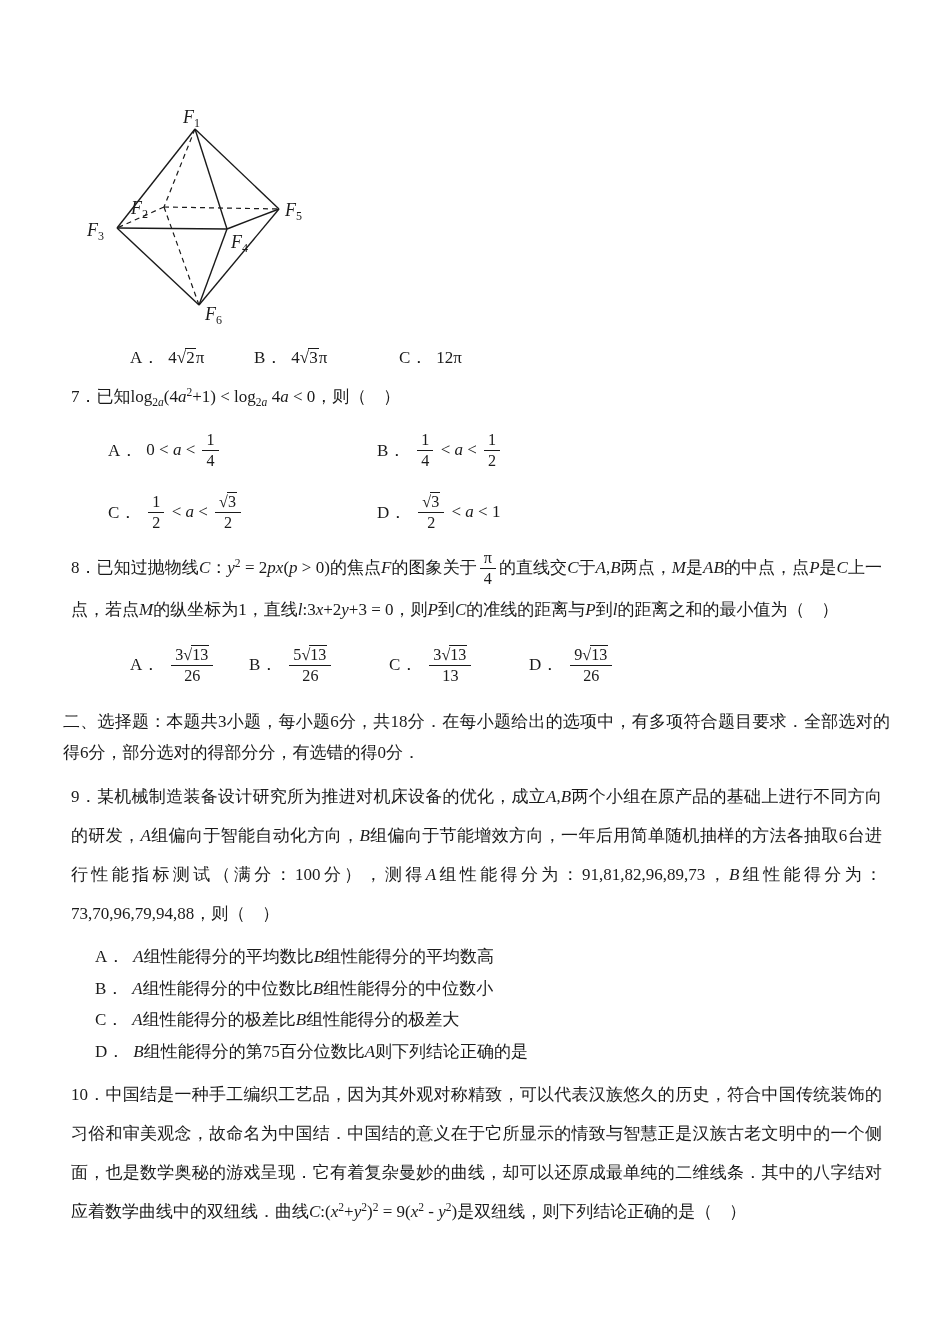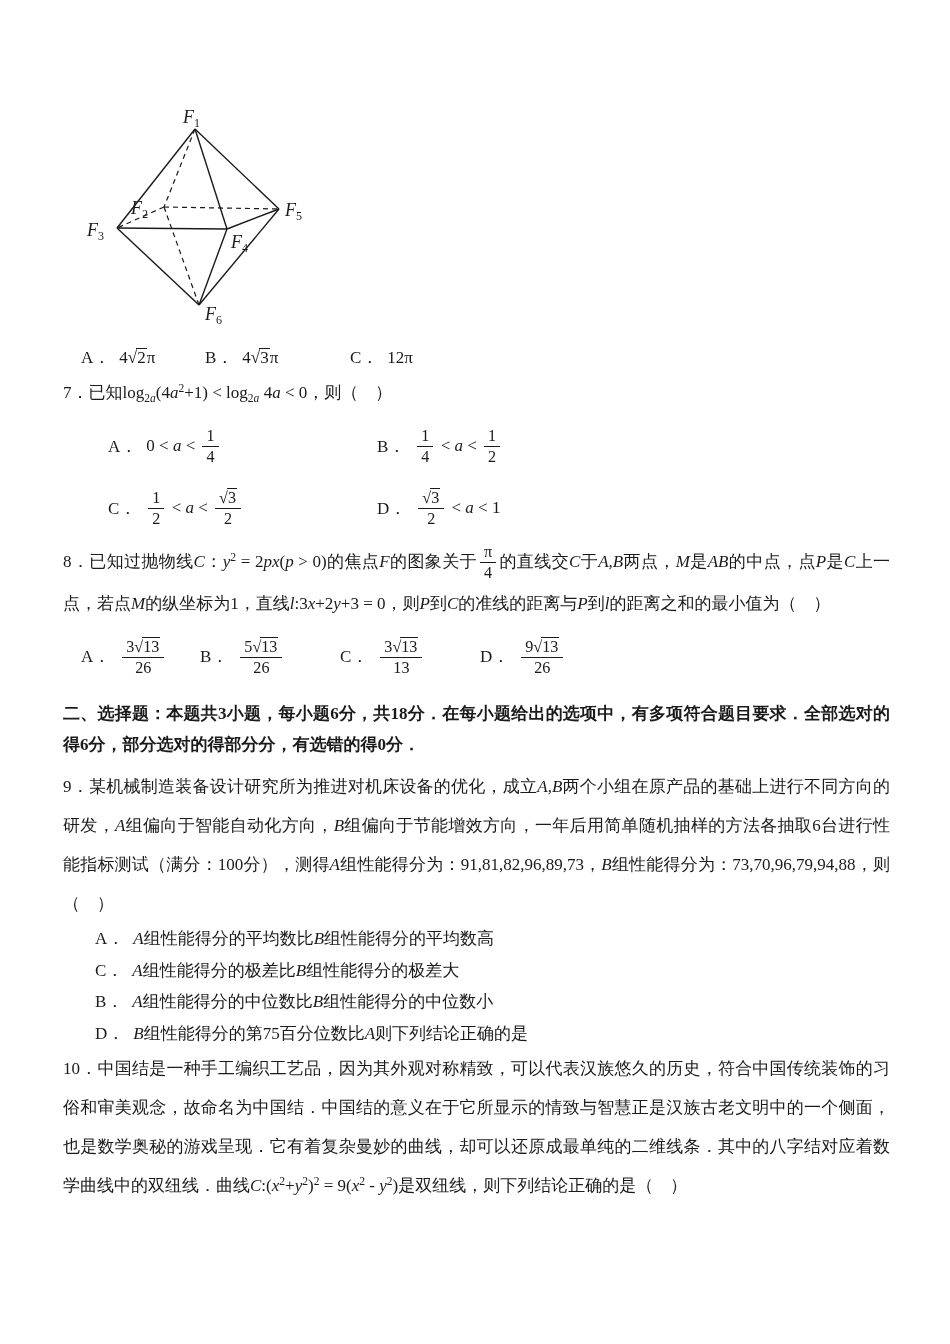--- a/index.html
+++ b/index.html
@@ -8,26 +8,26 @@
     font-family:"Liberation Serif","DejaVu Serif",serif;font-size:17px;
   }
   .page{padding:0 60px 0 63px;}
   
   .figure-wrap{margin:104px 0 0 22px;width:240px;height:232px;}
   .figure-wrap svg{width:240px;height:232px;display:block;}
   .fig-edge{stroke:#1a1a1a;stroke-width:1.4;fill:none;}
   .fig-edge.dashed{stroke-dasharray:5 4;stroke-width:1.2;}
   .vlabel{font-family:"Liberation Serif",serif;font-size:18px;fill:#1a1a1a;}
   
-  .stem{margin:0;text-align:justify;line-height:2.3;}
+  .stem{margin:8px;text-align:justify;line-height:2.3;}
   .stem.tight{line-height:2.1;}
   .stem.q8{line-height:2.5;}
-  .section-heading{margin:14px 0 6px 0;font-weight:bold;line-height:1.85;text-align:justify;}
+  .section-heading{margin:14px 0 6px 0;font-weight:normal;line-height:1.85;text-align:justify;}
   
-  .opt-row{margin-left:18px;display:grid;align-items:center;}
+  .opt-row{margin-left:67px;display:grid;align-items:center;}
   .opt-row.q6{grid-template-columns:124px 145px 143px auto;margin-top:7px;margin-bottom:4px;min-height:28px;}
   .opt-row.q8{grid-template-columns:119px 140px 140px auto;margin-top:6px;margin-bottom:2px;min-height:52px;}
   .opt-grid{margin:10px 0 6px 45px;display:grid;grid-template-columns:269px auto;row-gap:10px;}
   .opt-grid .option{min-height:52px;display:flex;align-items:center;}
   .opt-list{margin-left:32px;}
   .opt-list .option{line-height:1.85;min-height:31px;}
   .option{white-space:nowrap;}
   .opt-label{margin-right:9px;}
   
   i.mv{font-family:"Liberation Serif",serif;font-style:italic;}
@@ -137,21 +137,21 @@
             <span class="den"><span>26</span></span>
           </span></span></div>
     </div>
 
   <p class="section-heading">二、选择题：本题共3小题，每小题6分，共18分．在每小题给出的选项中，有多项符合题目要求．全部选对的得6分，部分选对的得部分分，有选错的得0分．</p>
 
   <p class="stem"><span>9．某机械制造装备设计研究所为推进对机床设备的优化，成立</span><i class="mv">A</i><span>,</span><i class="mv">B</i><span>两个小组在原产品的基础上进行不同方向的研发，</span><i class="mv">A</i><span>组偏向于智能自动化方向，</span><i class="mv">B</i><span>组偏向于节能增效方向，一年后用简单随机抽样的方法各抽取6台进行性能指标测试（满分：100分），测得</span><i class="mv">A</i><span>组性能得分为：</span><span>91,81,82,96,89,73</span><span>，</span><i class="mv">B</i><span>组性能得分为：</span><span>73,70,96,79,94,88</span><span>，则（　）</span></p>
 
   <div class="opt-list">
       <div class="option"><span class="opt-label">A．</span><span class="opt-content"><i class="mv">A</i><span>组性能得分的平均数比</span><i class="mv">B</i><span>组性能得分的平均数高</span></span></div>
+      <div class="option"><span class="opt-label">B．</span><span class="opt-content"><i class="mv">A</i><span>组性能得分的中位数比</span><i class="mv">B</i><span>组性能得分的中位数小</span></span></div>
       <div class="option"><span class="opt-label">C．</span><span class="opt-content"><i class="mv">A</i><span>组性能得分的极差比</span><i class="mv">B</i><span>组性能得分的极差大</span></span></div>
-      <div class="option"><span class="opt-label">B．</span><span class="opt-content"><i class="mv">A</i><span>组性能得分的中位数比</span><i class="mv">B</i><span>组性能得分的中位数小</span></span></div>
       <div class="option"><span class="opt-label">D．</span><span class="opt-content"><i class="mv">B</i><span>组性能得分的第75百分位数比</span><i class="mv">A</i><span>则下列结论正确的是</span></span></div>
     </div>
 
   <p class="stem"><span>10．中国结是一种手工编织工艺品，因为其外观对称精致，可以代表汉族悠久的历史，符合中国传统装饰的习俗和审美观念，故命名为中国结．中国结的意义在于它所显示的情致与智慧正是汉族古老文明中的一个侧面，也是数学奥秘的游戏呈现．它有着复杂曼妙的曲线，却可以还原成最单纯的二维线条．其中的八字结对应着数学曲线中的双纽线．曲线</span><i class="mv">C</i><span>:(</span><i class="mv">x</i><sup><span>2</span></sup><span>+</span><i class="mv">y</i><sup><span>2</span></sup><span>)</span><sup><span>2</span></sup><span> = 9(</span><i class="mv">x</i><sup><span>2</span></sup><span> - </span><i class="mv">y</i><sup><span>2</span></sup><span>)是双纽线，则下列结论正确的是（　）</span></p>
 
 
 </div>
 
 </body></html>

